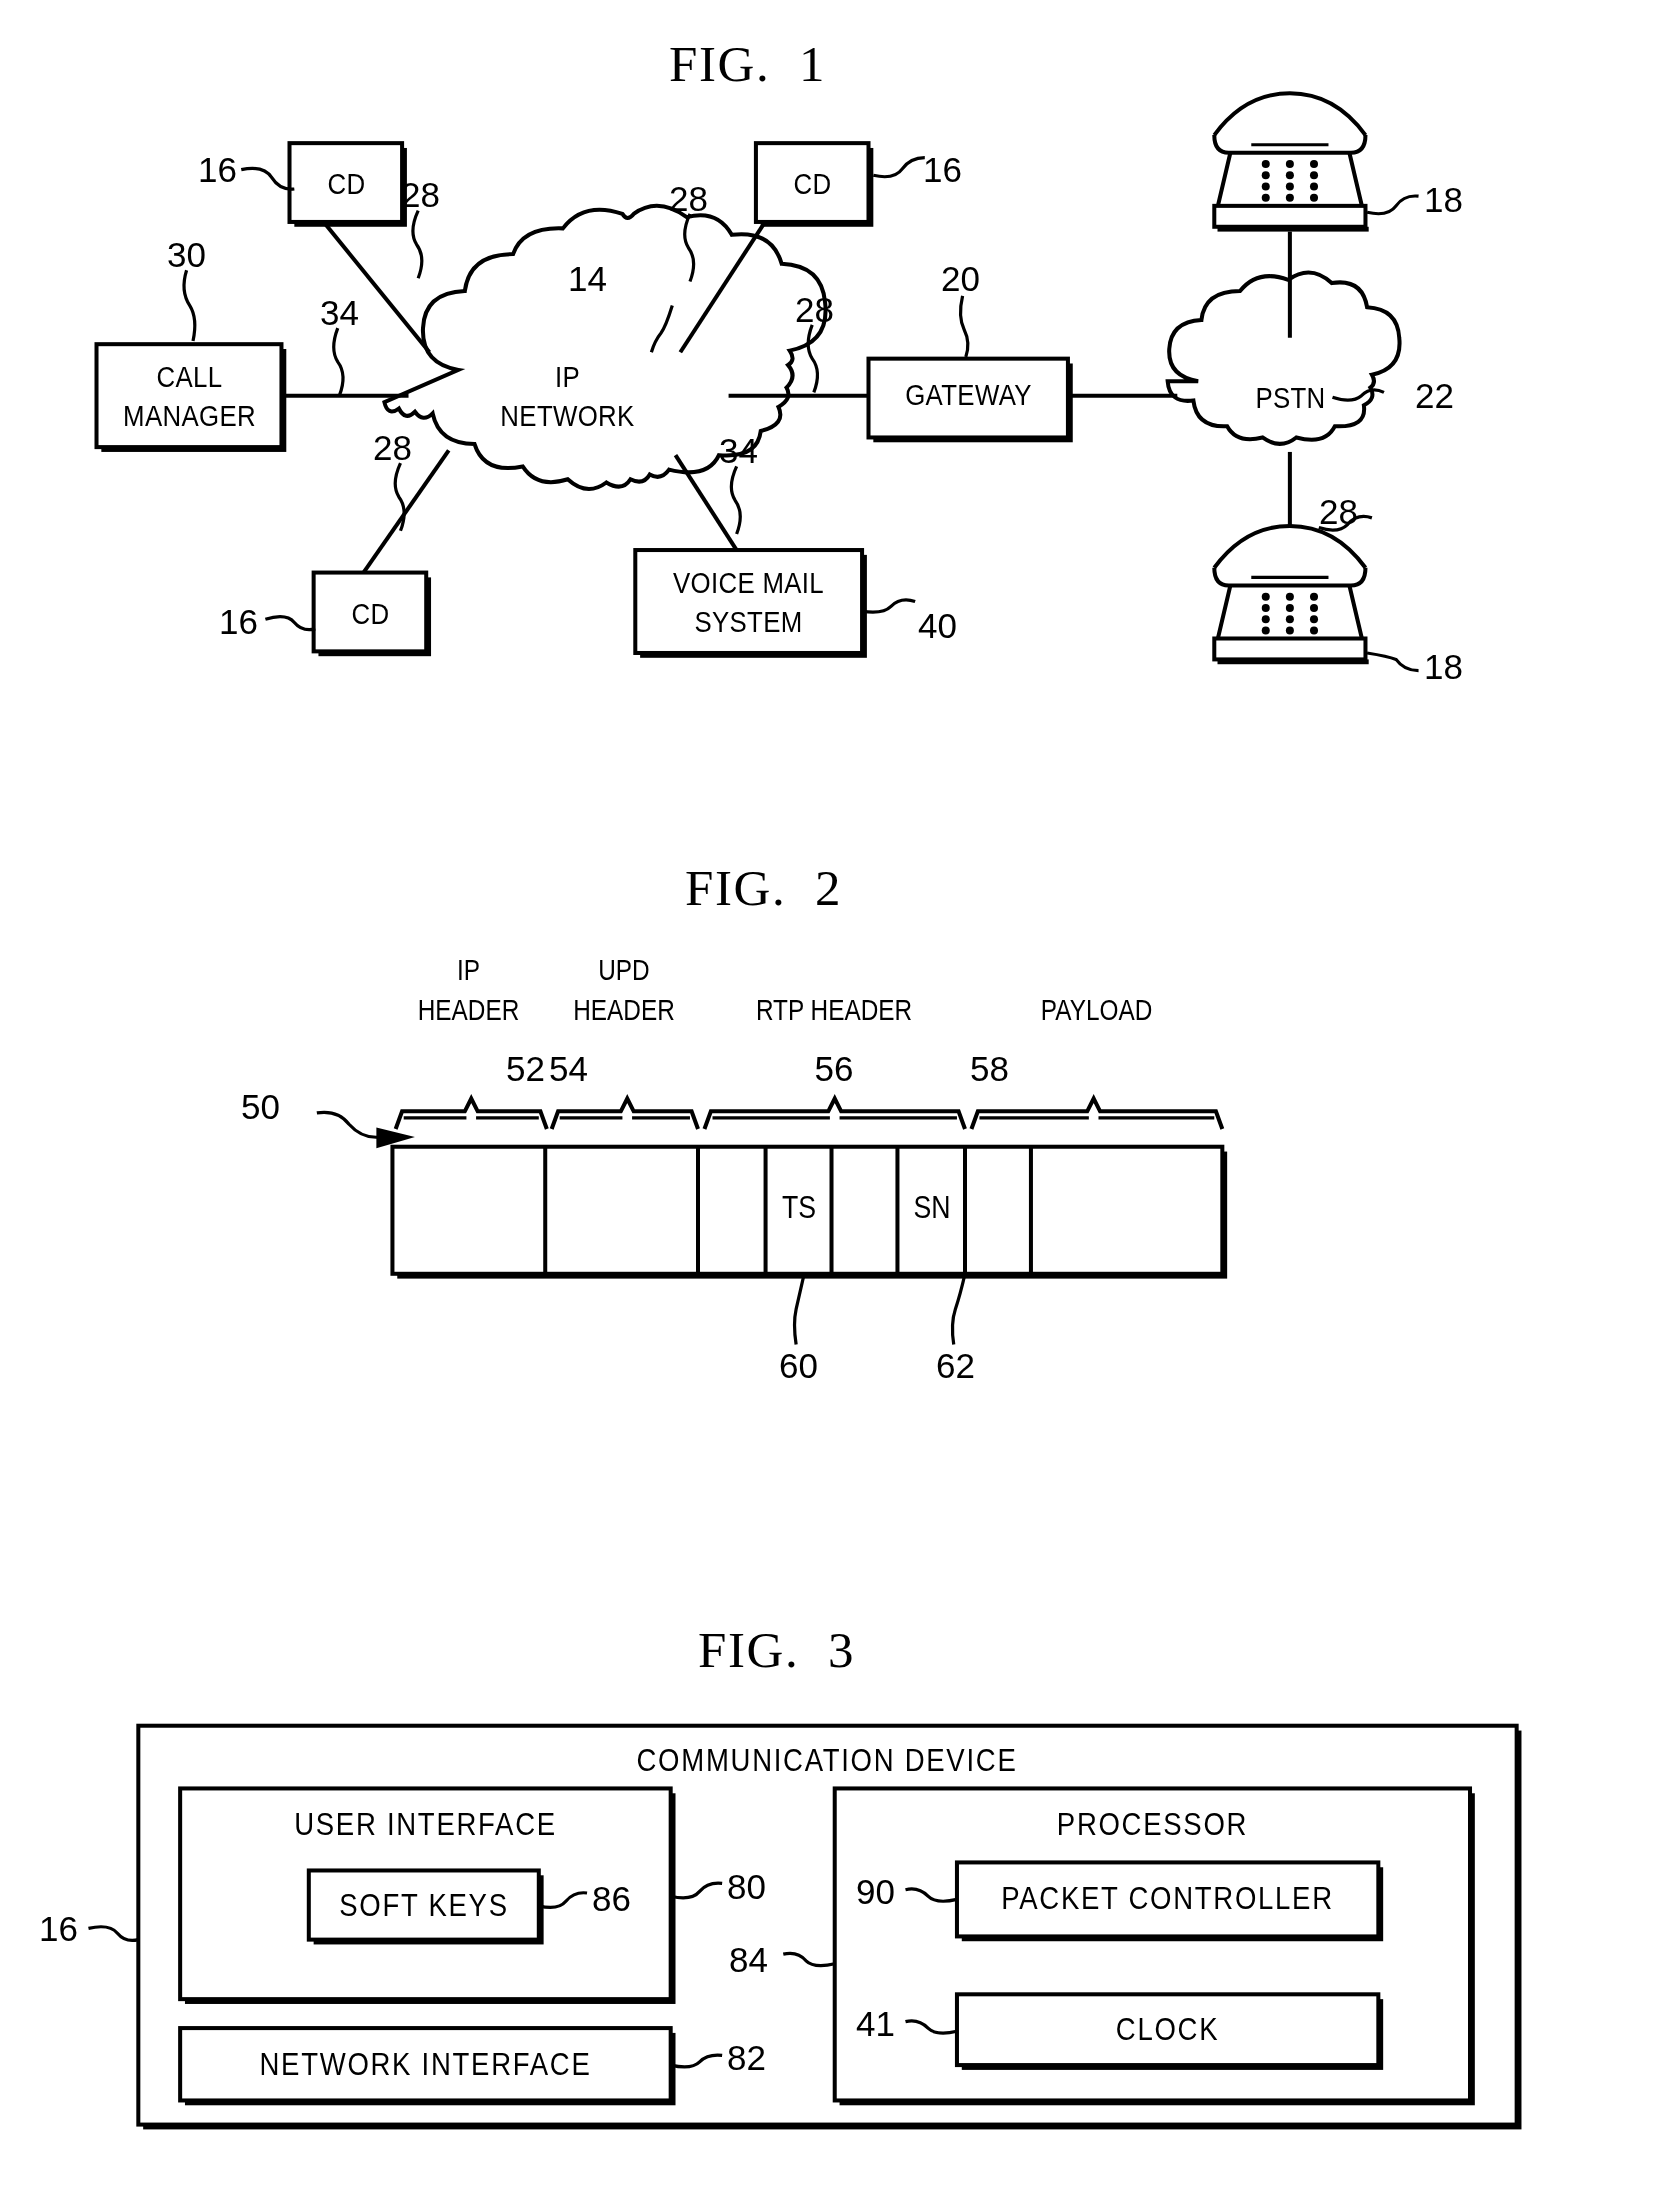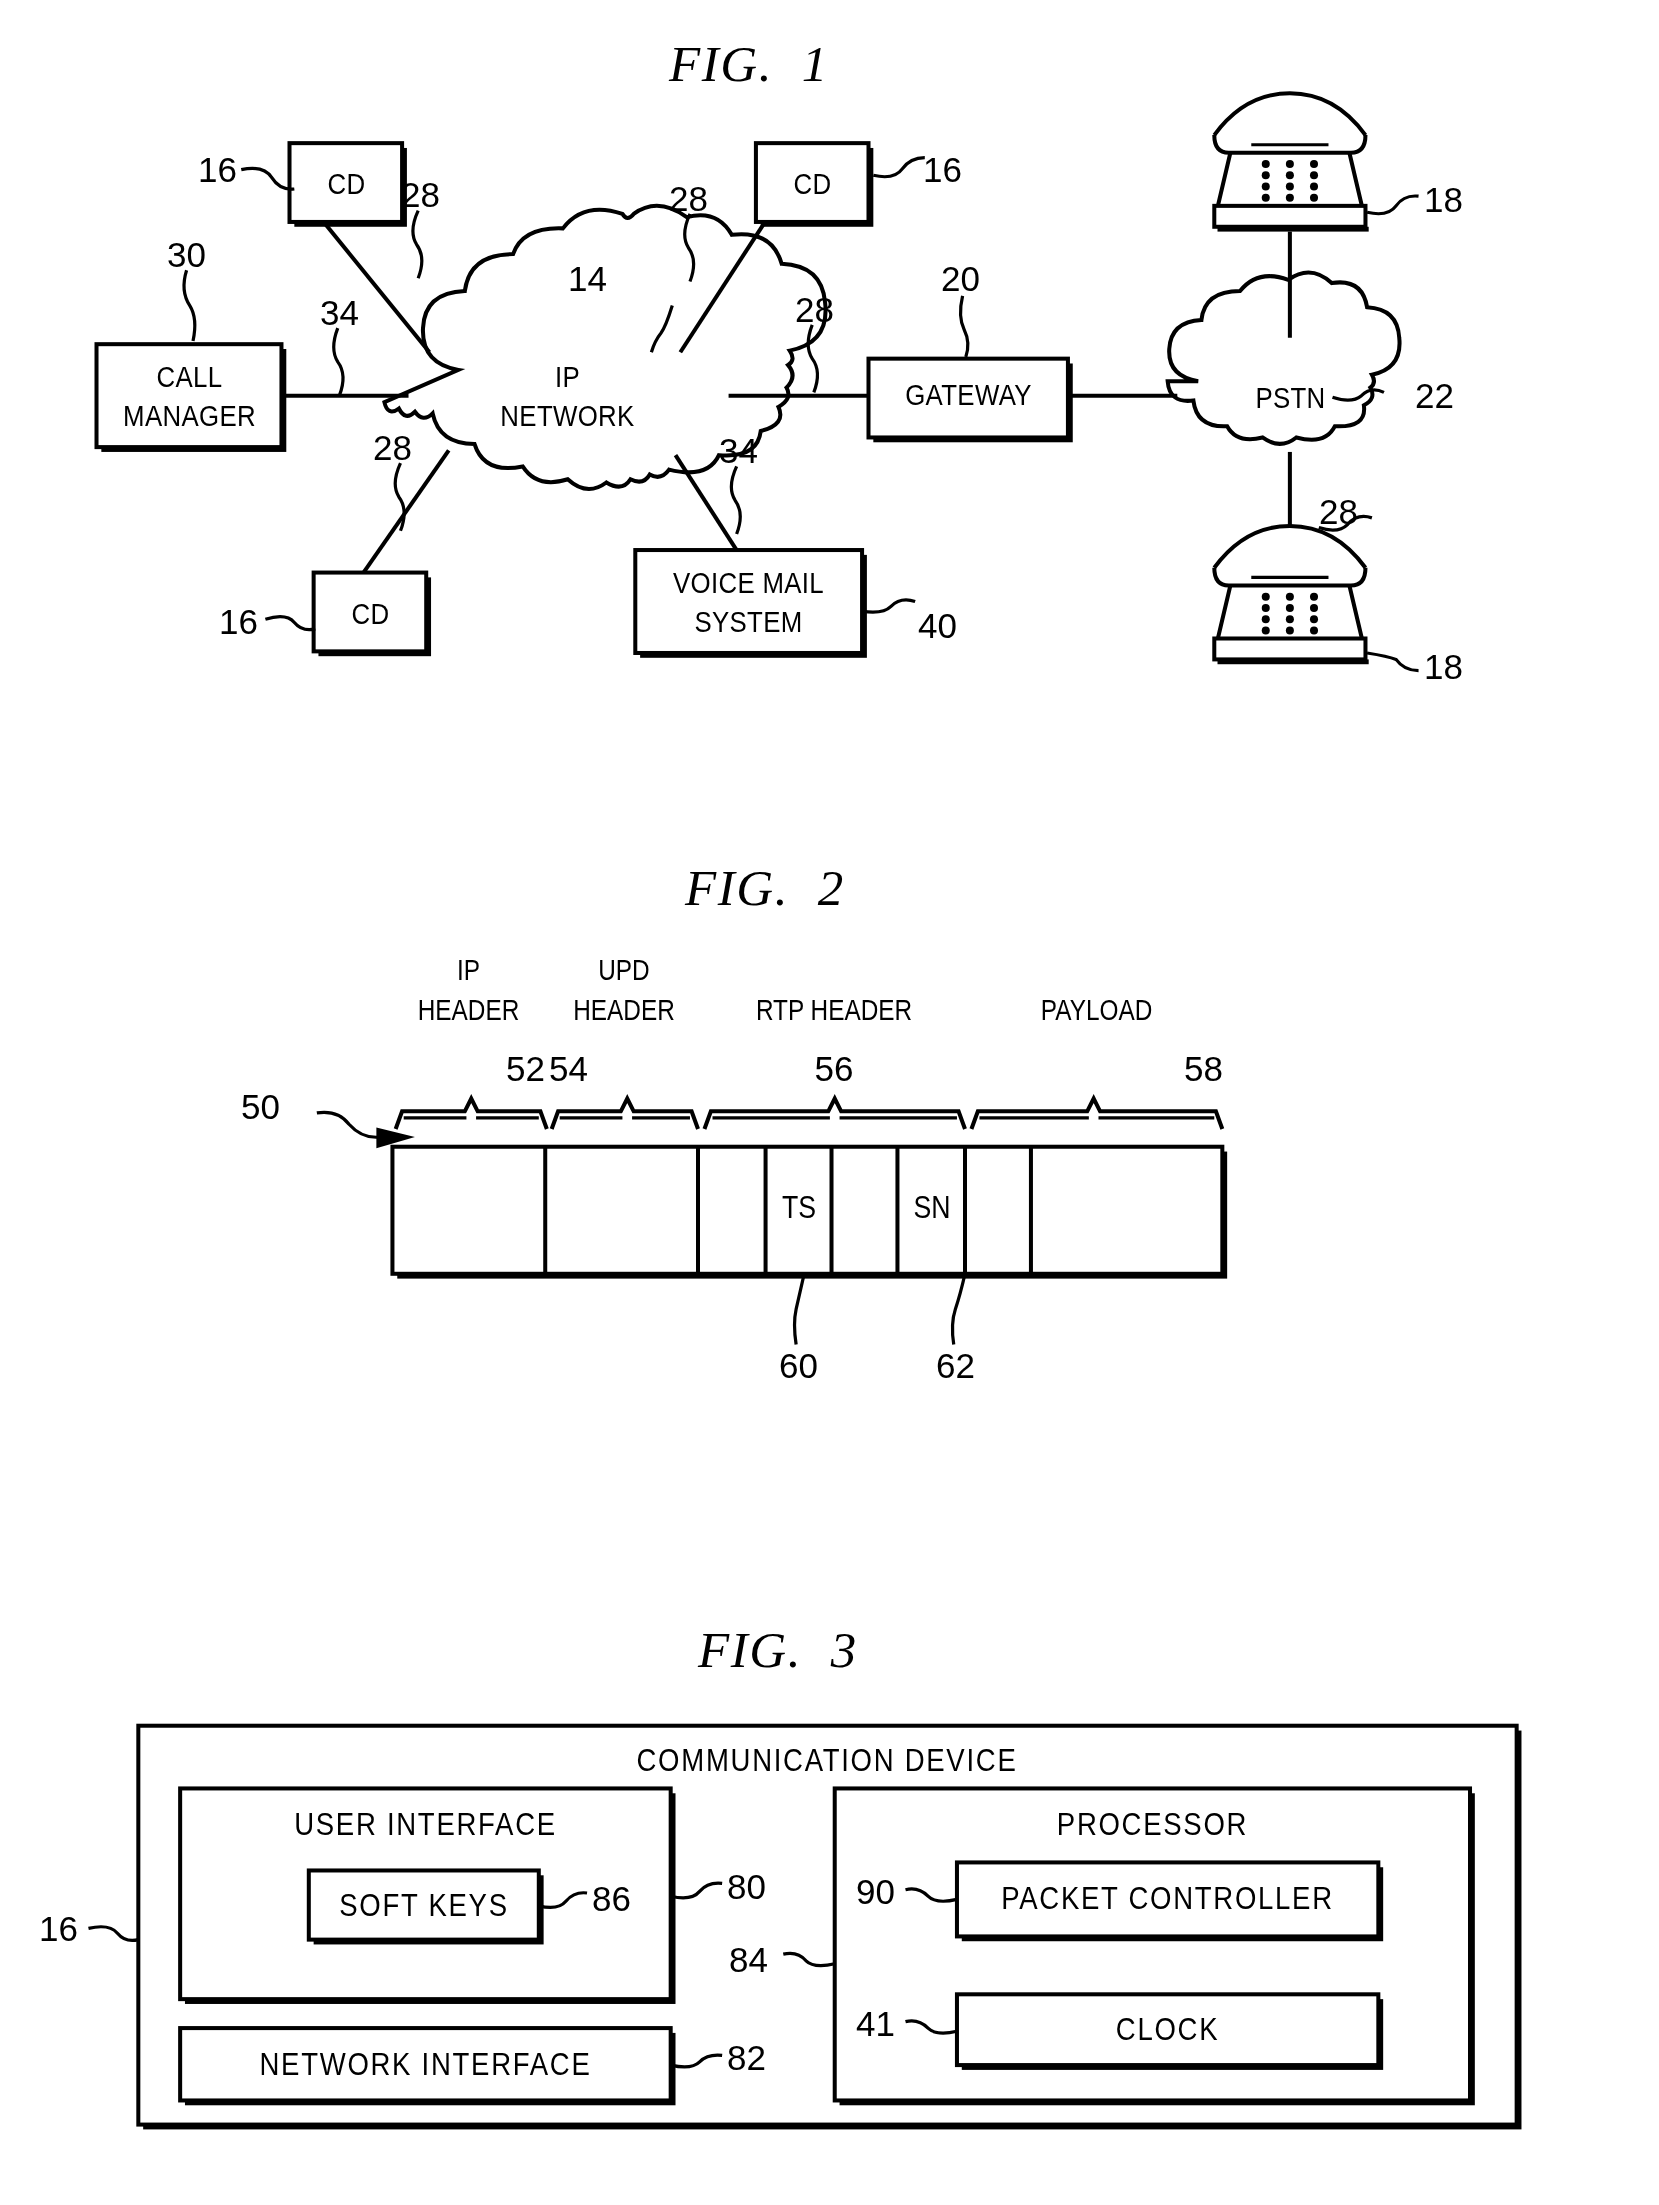--- a/index.html
+++ b/index.html
@@ -16,21 +16,20 @@
     overflow:hidden;
   }
   #page svg{
     position:absolute;
     left:0; top:0;
     width:1659px;
     height:2205px;
   }
   .figtitle{
     font-family:"Liberation Serif", serif;
-    font-style:italic;
     font-weight:400;
     font-size:51px;
     letter-spacing:1.6px;
     white-space:pre;
   }
   .boxlabel{
     font-family:"Liberation Sans", sans-serif;
     font-size:30px;
     letter-spacing:0.4px;
     white-space:pre;
@@ -377,21 +376,21 @@
   <div class="hdrlabel" style="position:absolute;left:549px;top:954px;width:150px;text-align:center;">UPD</div>
   <div class="hdrlabel" style="position:absolute;left:549px;top:994px;width:150px;text-align:center;">HEADER</div>
 
   <div class="hdrlabel" style="position:absolute;left:703px;top:994px;width:262px;text-align:center;">RTP HEADER</div>
 
   <div class="hdrlabel" style="position:absolute;left:970px;top:994px;width:253px;text-align:center;">PAYLOAD</div>
 
   <div class="refnum" style="position:absolute;left:392px;top:1049px;width:153px;text-align:right;">52</div>
   <div class="refnum" style="position:absolute;left:549px;top:1049px;width:150px;text-align:left;">54</div>
   <div class="refnum" style="position:absolute;left:703px;top:1049px;width:262px;text-align:center;">56</div>
-  <div class="refnum" style="position:absolute;left:970px;top:1049px;width:253px;text-align:right;">58</div>
+  <div class="refnum" style="position:absolute;left:970px;top:1049px;width:253px;text-align:left;">58</div>
 
   <div class="refnum" style="position:absolute;left:241px;top:1087px;">50</div>
 
   <div class="celllabel" style="position:absolute;left:766px;top:1190px;width:66px;text-align:center;">TS</div>
   <div class="celllabel" style="position:absolute;left:898px;top:1190px;width:68px;text-align:center;">SN</div>
 
   <div class="refnum" style="position:absolute;left:779px;top:1346px;">60</div>
   <div class="refnum" style="position:absolute;left:936px;top:1346px;">62</div>
 
   <div class="figtitle" style="position:absolute;left:698px;top:1621px;">FIG.  3</div>

